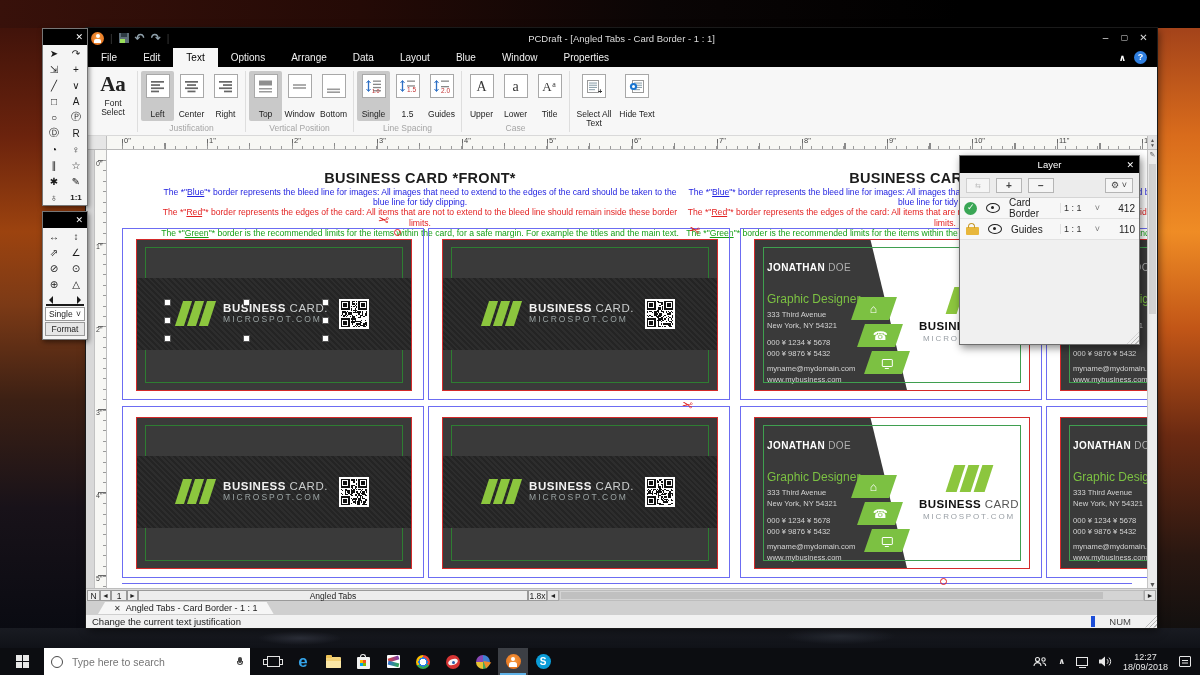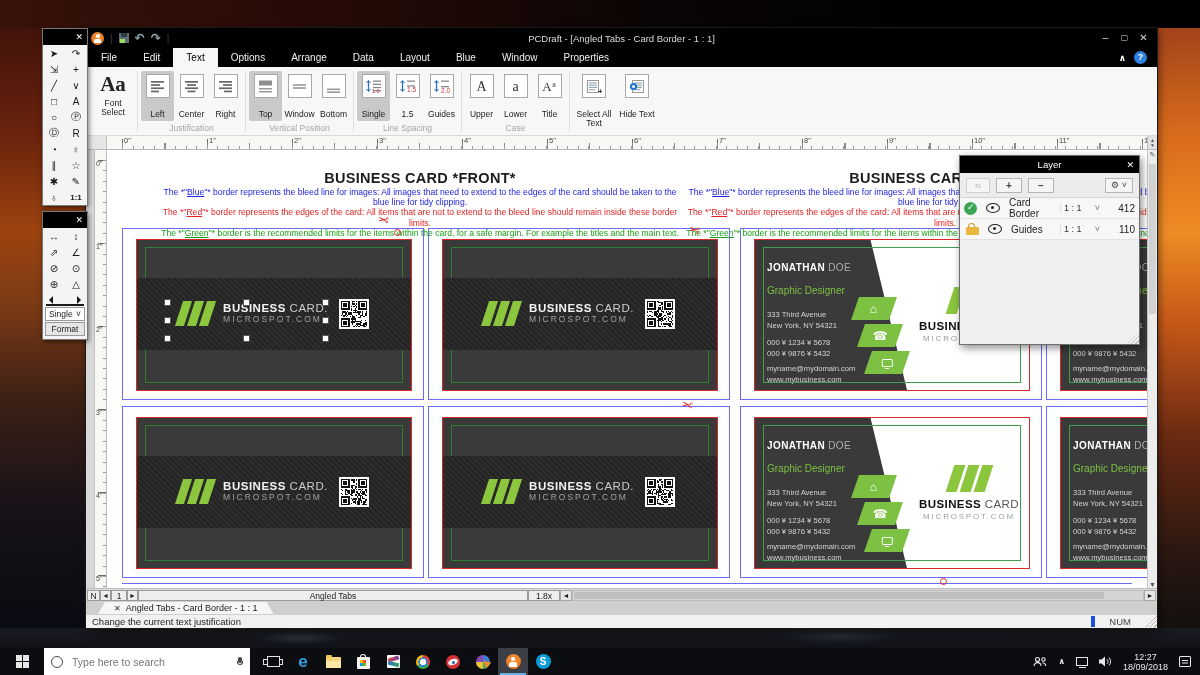--- a/index.html
+++ b/index.html
@@ -105,36 +105,36 @@
   .jdpanel{position:absolute;left:0;top:0;bottom:0;width:152px;background:#3a3a3a;clip-path:polygon(0 0,76% 0,100% 100%,0 100%);}
   .jtab{position:absolute;width:38px;height:23px;background:#7cc142;transform:skewX(-19deg);display:flex;align-items:center;justify-content:center;}
   .jtab .tg{transform:skewX(19deg);color:#fff;font-size:12px;line-height:12px;}
   .jtab.t1{left:100px;top:57px;}
   .jtab.t2{left:106px;top:84px;}
   .jtab.t3{left:113px;top:111px;}
   .tg.mon{width:11px;height:8px;border:1.5px solid #fff;border-radius:1px;box-sizing:border-box;position:relative;}
   .tg.mon::after{content:"";position:absolute;left:2px;bottom:-3px;width:4px;height:1.5px;background:#fff;}
   .jname{position:absolute;left:12px;top:22px;font-size:10px;font-weight:800;color:#fff;letter-spacing:.4px;}
   .jname span{color:#b0b0b0;font-weight:400;}
-  .jrole{position:absolute;left:12px;top:45px;font-size:10px;color:#7cc142;}
+  .jrole{position:absolute;left:12px;top:52px;font-size:12px;color:#7cc142;}
   .jblock{position:absolute;left:12px;font-size:7.6px;line-height:10.5px;color:#d4d4d4;}
   .jblock.a{top:70px;} .jblock.p{top:98px;} .jblock.o{top:124px;}
   .jright{position:absolute;left:160px;right:6px;top:18px;bottom:18px;display:flex;flex-direction:column;align-items:center;justify-content:center;gap:6px;}
   .brand2{font-size:11.5px;color:#111;letter-spacing:.4px;}
   .brand2 b{font-weight:800;}
   .brand2 span{color:#555;font-weight:400;}
   .dom2{font-size:8px;color:#9aa0a6;letter-spacing:1.8px;margin-top:-4px;}
   .scissors{position:absolute;color:#e02020;font-size:13px;transform:rotate(188deg);z-index:4;}
   .rdot{position:absolute;width:5px;height:5px;border:1.5px solid #e02020;border-radius:50%;z-index:4;}
   .bline{position:absolute;height:1px;background:#6c6cf2;}
   
   .navrow{height:13px;background:#dcdcdc;display:flex;align-items:center;font-size:8.5px;color:#222;padding:0 1px;box-sizing:border-box;border-top:1px solid #bdbdbd;}
   .nbx{border:1px solid #9a9a9a;background:#ededed;height:11px;line-height:10px;text-align:center;box-sizing:border-box;}
   .nb-n{width:13px;} .nb-ar{width:11px;font-size:7px;} .nb-pg{width:16px;}
-  .nb-name{width:390px;} .nb-zoom{width:32px;}
+  .nb-name{width:390px;} .nb-zoom{width:19px;}
   .hsb-ar{width:12px;height:11px;border:1px solid #a8a8a8;background:#e6e6e6;text-align:center;line-height:10px;font-size:7px;box-sizing:border-box;}
   .hsb-track{flex:1;height:11px;background:#d4d4d4;border:1px solid #bdbdbd;box-sizing:border-box;position:relative;}
   .hsb-thumb{position:absolute;left:1px;top:1px;bottom:1px;width:93%;background:#c0c0c0;}
   
   .tabrow{height:13px;background:#cfcfcf;display:flex;align-items:flex-end;padding-left:12px;}
   .doctab{height:12px;background:#f6f6f6;clip-path:polygon(7px 0,calc(100% - 7px) 0,100% 100%,0 100%);padding:0 16px;display:flex;align-items:center;gap:5px;font-size:9px;color:#222;}
   .doctab .x{font-size:8px;font-weight:bold;color:#333;}
   
   .status{height:14px;background:#f1f1f1;border-top:1px solid #cfcfcf;display:flex;align-items:center;font-size:9.5px;color:#222;padding-left:6px;box-sizing:border-box;}
   .numcell{margin-left:auto;border-left:4px solid #1d4ed8;padding:0 14px;color:#444;}

